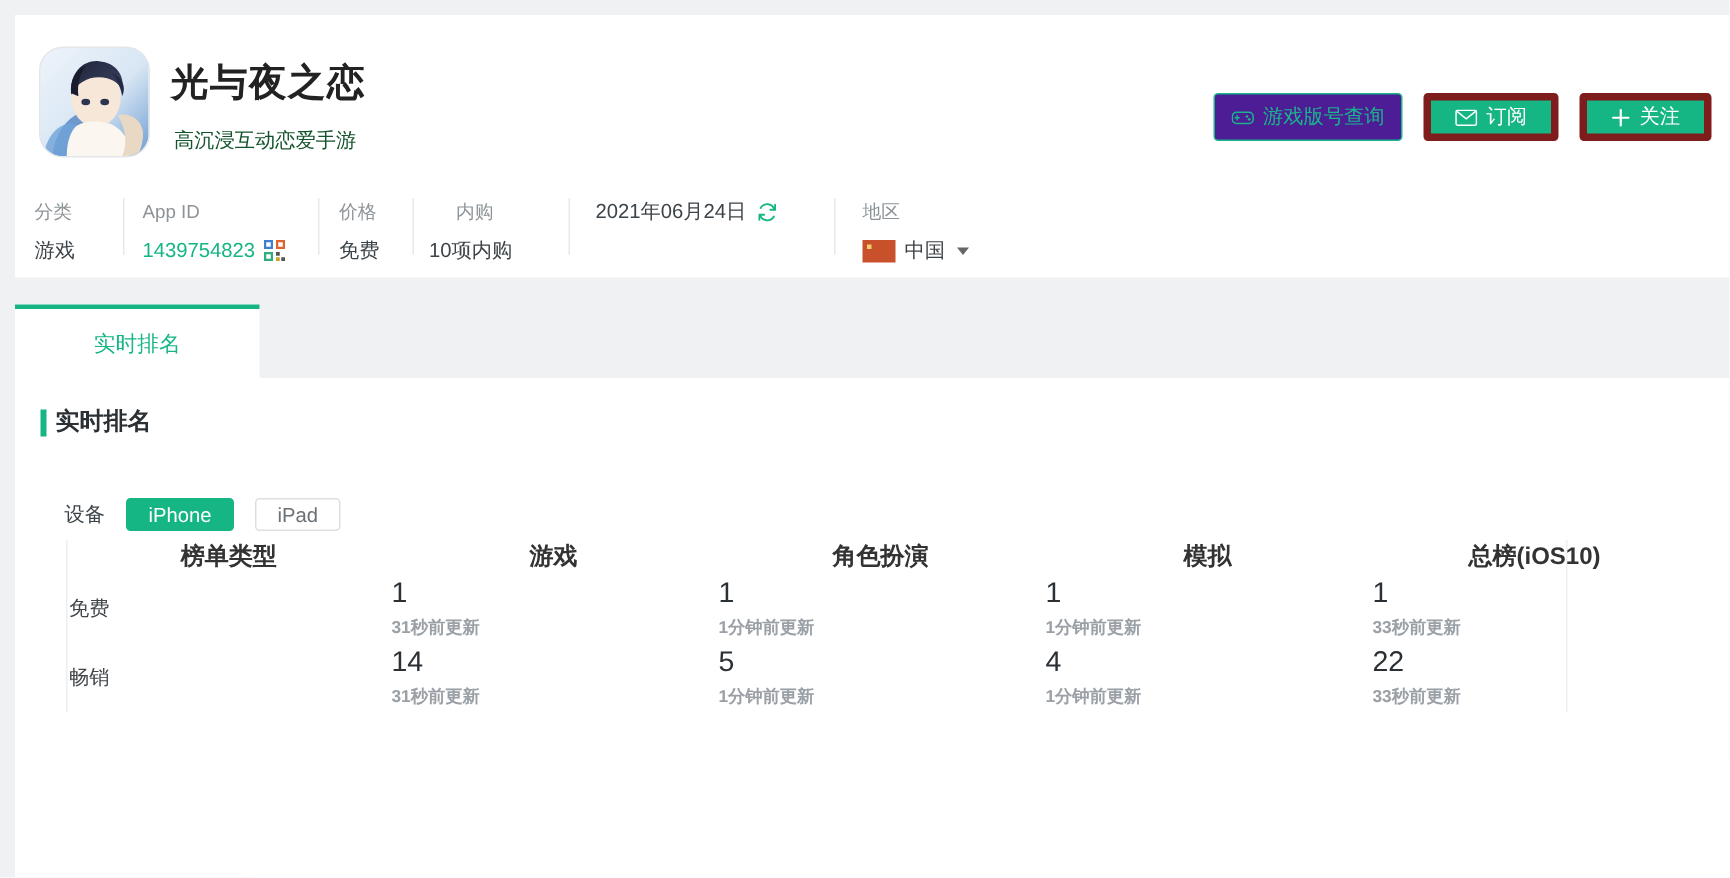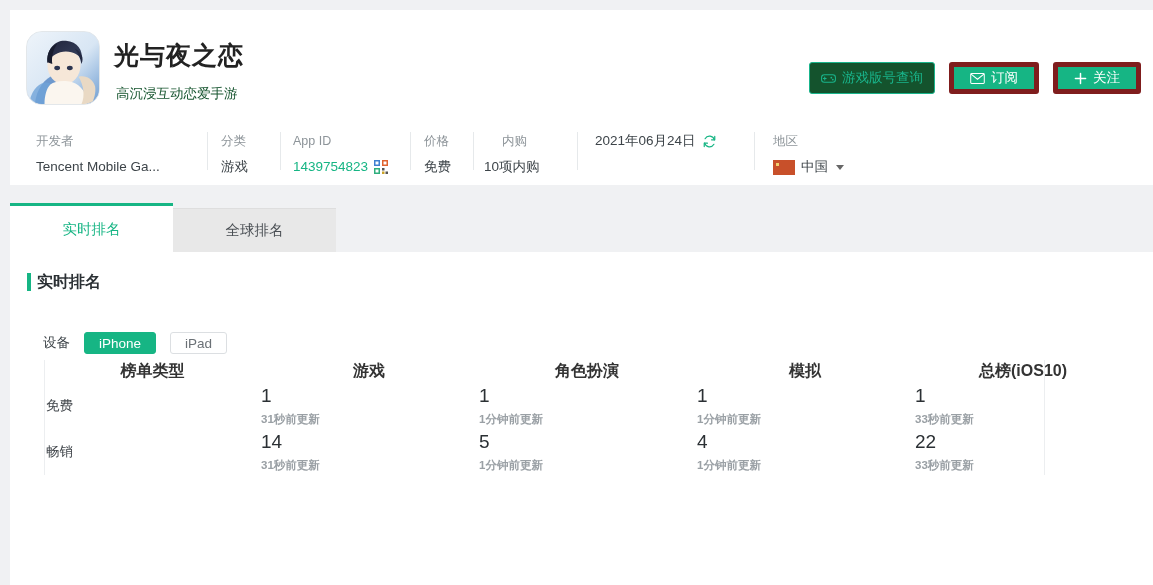--- a/index.html
+++ b/index.html
@@ -89,21 +89,21 @@
     gap: 6px;
     height: 32px;
     border-radius: 3px;
     font-size: 13.5px;
     box-sizing: border-box;
     cursor: pointer;
     white-space: nowrap;
   }
   .btn-outline {
     padding: 0 11px;
-    background: #14532d;
+    background: #4c1d95;
     border: 1px solid #19b58c;
     color: #19b58c;
   }
   .btn-solid {
     padding: 0 16px;
     background: #16b584;
     border: 5px solid #7f1d1d;
     color: #ffffff;
   }
   .btn .ic { display: inline-flex; align-items: center; }
@@ -369,24 +369,20 @@
             </svg>
           </span>
           <span>关注</span>
         </div>
 
       </div>
     </div>
 
     <div class="meta-row">
 
-      <div class="meta-cell sep" style="width:198px; padding-left:26px;">
-        <div class="m-label">开发者</div>
-        <div class="m-value">Tencent Mobile Ga...</div>
-      </div>
 
       <div class="meta-cell sep" style="width:73px; padding-left:13px;">
         <div class="m-label">分类</div>
         <div class="m-value m-green">游戏</div>
       </div>
 
       <div class="meta-cell sep" style="width:130px; padding-left:12px;">
         <div class="m-label">App ID</div>
         <div class="m-value">
           <span class="m-green">1439754823</span>
@@ -441,23 +437,20 @@
         </div>
       </div>
 
     </div>
   </div>
 
   <div class="tabs">
     <div class="tab active">
       <span>实时排名</span>
     </div>
-    <div class="tab inactive">
-      <span>全球排名</span>
-    </div>
   </div>
 
   <div class="main-panel">
 
     <div class="section-title">实时排名</div>
 
     <div class="device-row">
       <span class="device-label">设备</span>
       <span class="chip on">
         <span>iPhone</span>

